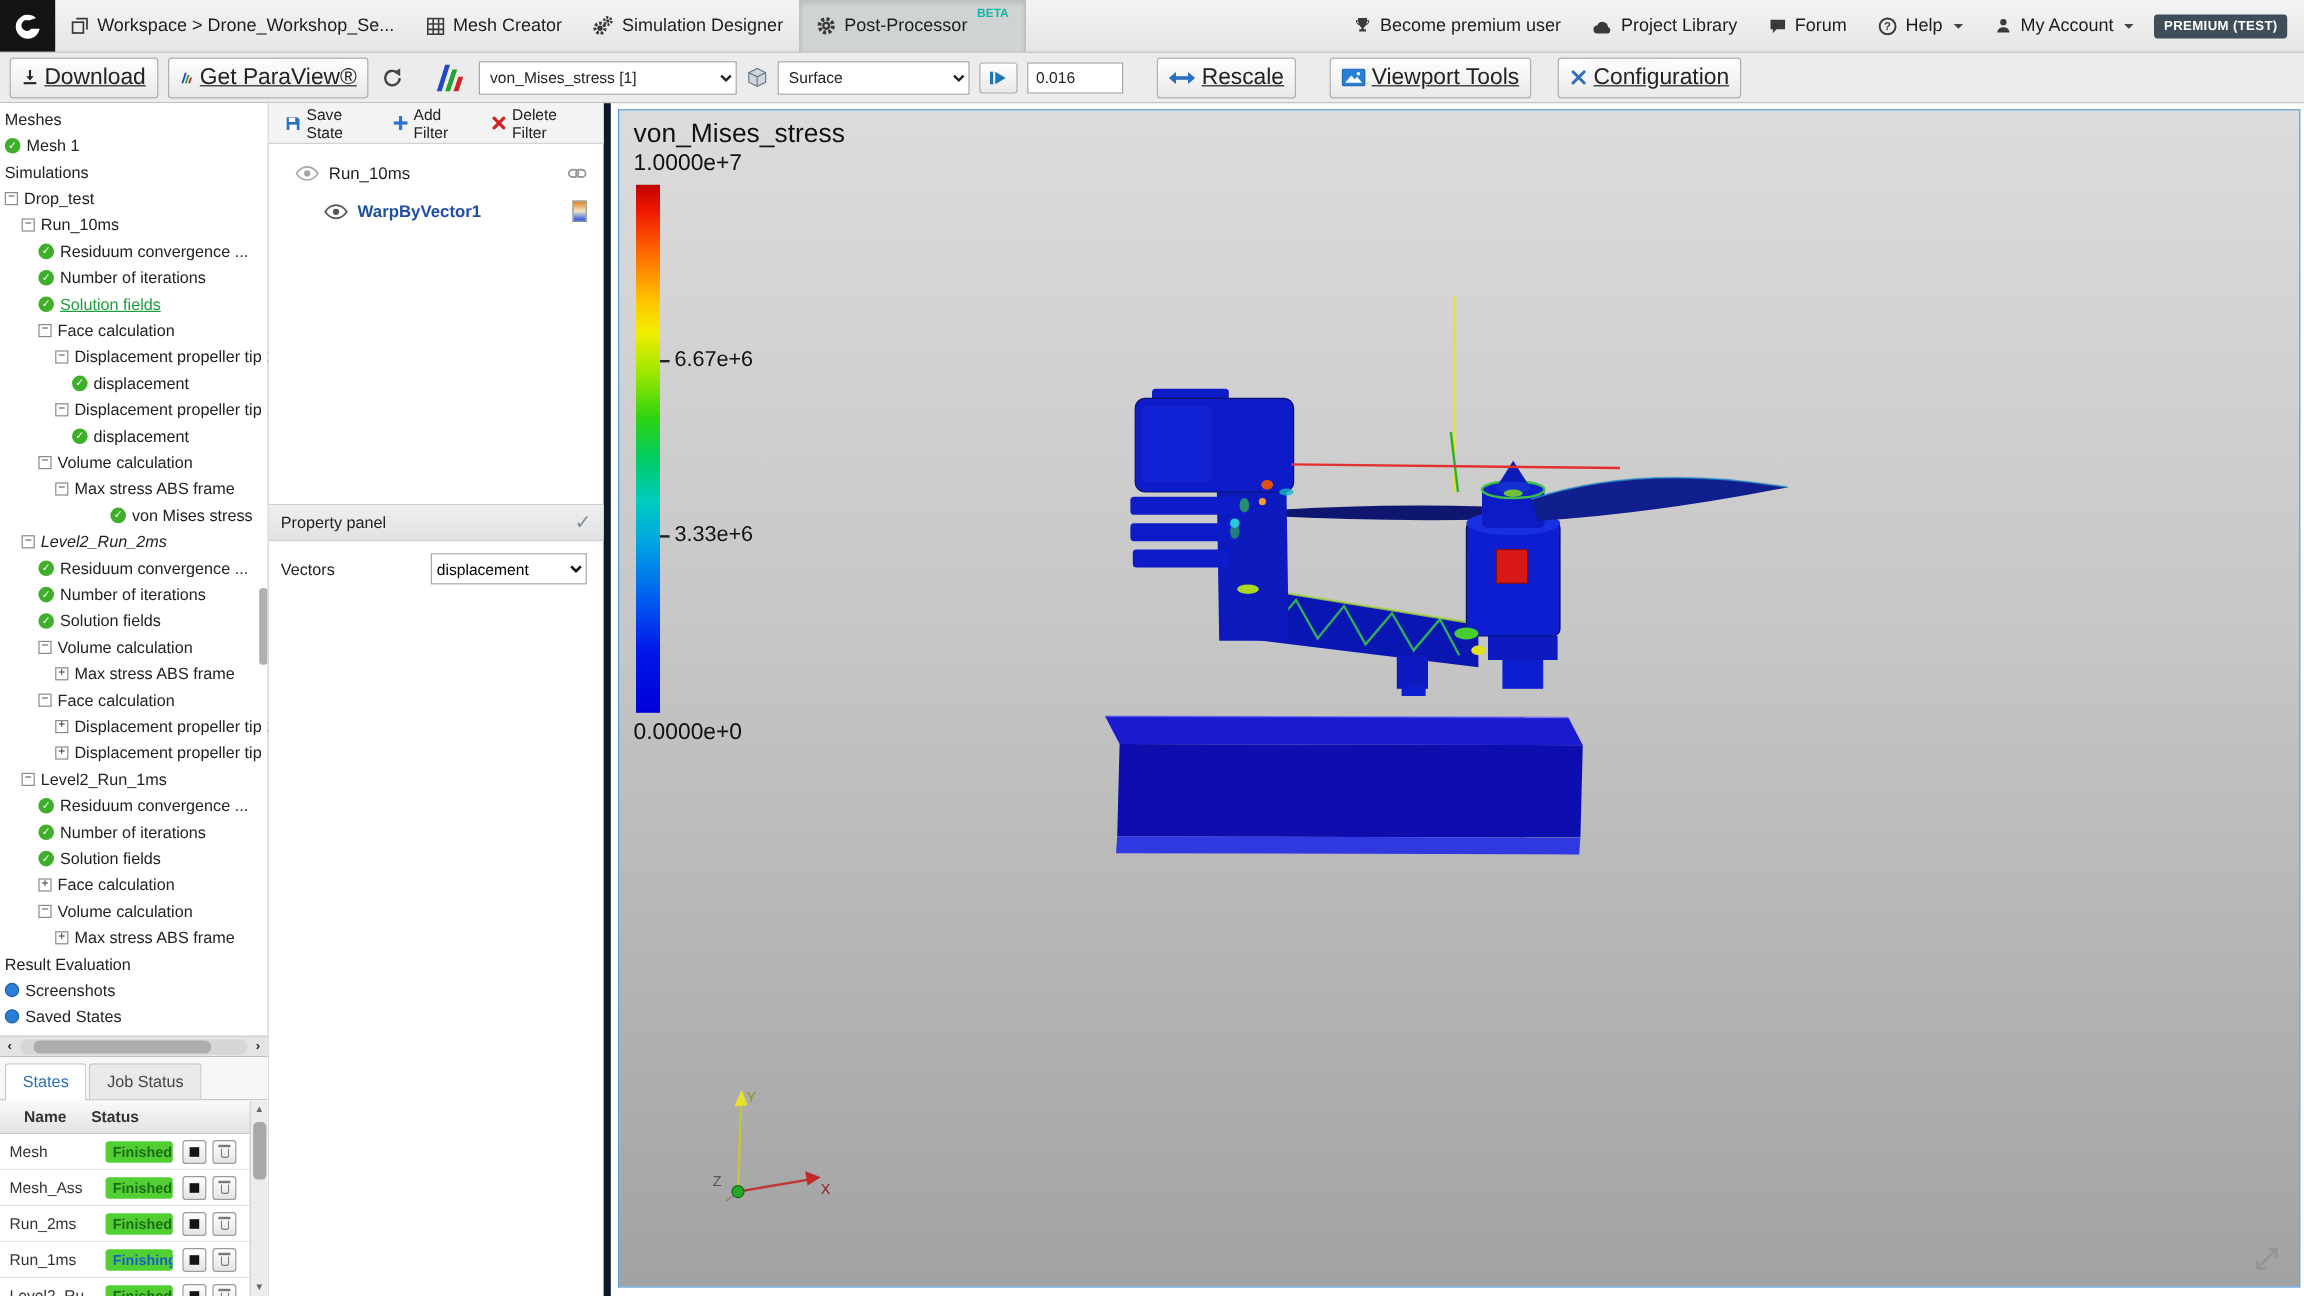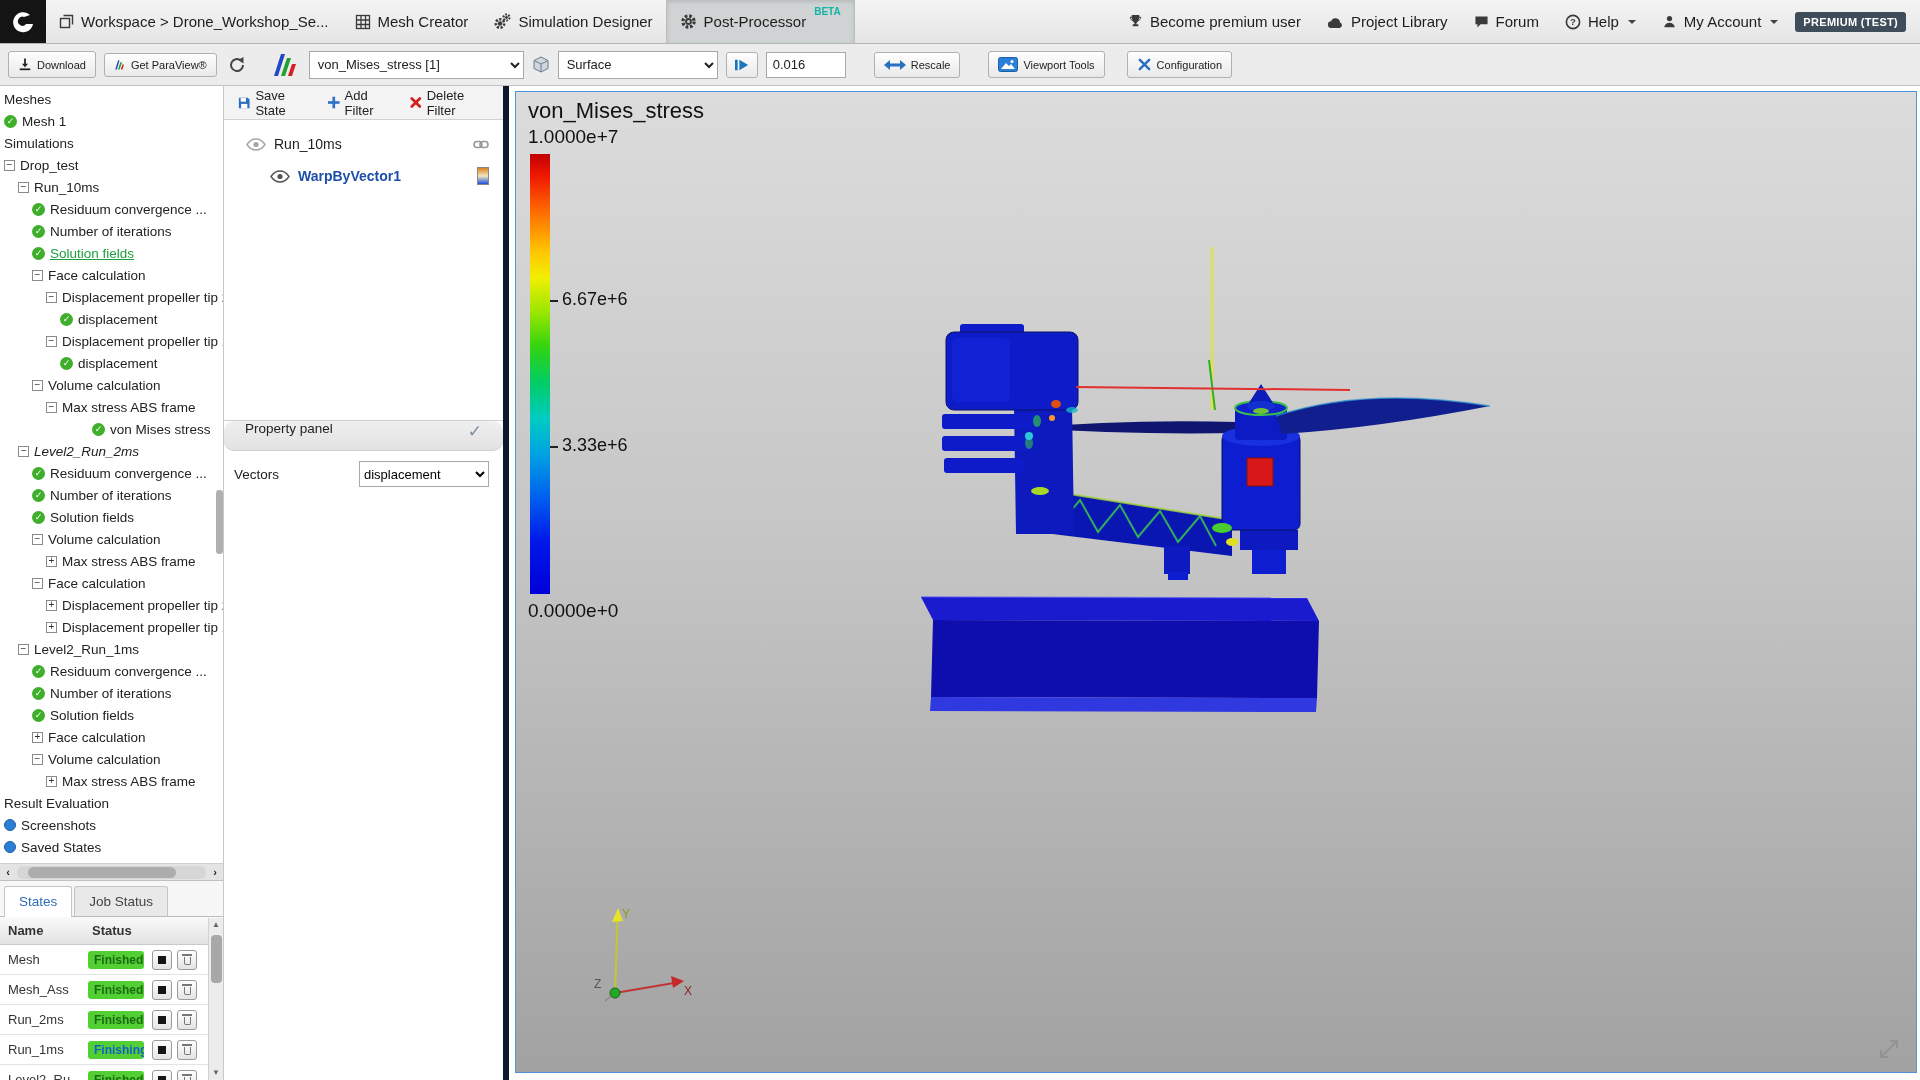--- a/index.html
+++ b/index.html
@@ -18,21 +18,21 @@
   .premium-badge { align-self:center; background:#3e4d59; color:#fff; font-size:11px; font-weight:bold;
     padding:4px 8px; border-radius:3px; margin:0 14px 0 4px; letter-spacing:.3px; }
   .caret { width:0; height:0; border-left:4px solid transparent; border-right:4px solid transparent;
     border-top:4px solid #444; margin-left:2px; }
   .icon { flex:none; display:inline-block; }
 
   
   .toolbar { height:42px; background:#ececec; border-bottom:1px solid #c2c2c2;
     display:flex; align-items:center; padding:0 8px; gap:8px; font-size:13px; }
   .tbtn { display:inline-flex; align-items:center; gap:5px; background:linear-gradient(#fefefe,#e9e9e9);
-    border:1px solid #b0b0b0; border-radius:3px; padding:5px 9px; font-size:11px; color:#222; cursor:pointer; white-space:nowrap; }
+    border:1px solid #b0b0b0; border-radius:3px; padding:5px 9px; font-size:19px; color:#222; cursor:pointer; white-space:nowrap;text-decoration:underline; }
   .iconbtn { background:none; border:none; padding:3px; cursor:pointer; display:inline-flex; }
   select.tsel { height:28px; border:1px solid #a8a8a8; background:#fff; font-size:13px; padding:0 4px; font-family:inherit; color:#222; }
   input.tinput { height:26px; width:80px; border:1px solid #a8a8a8; padding:0 6px; font-size:13px; color:#222; }
   .gap14 { width:6px; } .gap18 { width:12px; }
 
   
   .main { display:flex; height:994px; }
 
   
   .sidebar { width:224px; flex:none; display:flex; flex-direction:column; border-right:1px solid #c8c8c8; background:#fff; }
@@ -59,21 +59,21 @@
 
   
   .history { height:200px; flex:none; border-top:1px solid #c0c0c0; display:flex; flex-direction:column;
     position:relative; background:#fff; overflow:hidden; }
   .htabs { display:flex; align-items:flex-end; height:36px; background:#f7f7f7; border-bottom:1px solid #bbb; padding:0 0 0 4px; gap:2px; flex:none; }
   .htab { font-size:13.5px; padding:7px 14px; color:#444; background:#e9e9e9; border:1px solid #c4c4c4;
     border-bottom:none; border-radius:3px 3px 0 0; cursor:pointer; }
   .htab.active { background:#fff; color:#2f6db5; position:relative; top:1px; padding-bottom:8px; }
   .hheader { display:flex; height:28px; align-items:center; background:linear-gradient(#fafafa,#e3e3e3);
     border-bottom:1px solid #c9c9c9; font-size:13px; font-weight:bold; color:#333; flex:none; }
-  .hcol.name { width:92px; padding-left:8px; }
+  .hcol.name { width:64px; padding-left:8px;margin-left:12px; }
   .hrow { display:flex; height:30px; align-items:center; border-bottom:1px solid #e3e3e3; font-size:13px; color:#333; }
   .hname { width:88px; padding-left:8px; overflow:hidden; white-space:nowrap; flex:none; }
   .badge { background:#52d033; color:#1d6a14; font-weight:bold; font-size:12px; padding:2px 6px; border-radius:3px;
     margin-right:8px; max-width:56px; overflow:hidden; white-space:nowrap; flex:none; }
   .badge.ing { color:#1560c8; }
   .mini { width:20px; height:20px; border:1px solid #9a9a9a; border-radius:3px; background:linear-gradient(#fff,#e4e4e4);
     margin-right:5px; display:inline-flex; align-items:center; justify-content:center; cursor:pointer; flex:none; }
   .mini.stop::before { content:""; width:8px; height:8px; background:#151515; }
   .mini.del { flex-direction:column; }
   .tlid { width:10px; height:2px; background:#777; margin-bottom:1px; }
@@ -92,21 +92,21 @@
   .ptree { height:300px; flex:none; position:relative; padding-top:8px; }
   .prow { display:flex; align-items:center; height:32px; font-size:14px; padding-left:22px; cursor:pointer; }
   .prow.child { padding-left:46px; }
   .prow .plabel { margin-left:8px; }
   .prow .plabel.blue { color:#1d4fa8; font-weight:bold; }
   .prow .grow { flex:1; }
   .prow .rightico { margin-right:14px; display:inline-flex; }
   .cmap { width:12px; height:18px; border:1px solid #888; background:linear-gradient(#e08020,#f0e8c0,#2050e0); }
   .prop { border-top:1px solid #cfcfcf; flex:1; }
   .prop-header { height:30px; background:linear-gradient(#efefef,#e2e2e2); border-bottom:1px solid #cfcfcf;
-    display:flex; align-items:flex-start; padding:0 21px; font-size:13.5px; color:#222;border-radius:10px; }
+    display:flex; align-items:center; padding:0 10px; font-size:13.5px; color:#222; }
   .prop-check { margin-left:auto; color:#7e8f9e; font-size:17px; font-weight:bold; cursor:pointer; }
   .prop-row { display:flex; align-items:center; padding:10px 10px 0 10px; font-size:13.5px; color:#222; }
   .prop-row .plbl { width:125px; flex:none; }
   .prop-row select { width:130px; height:26px; border:1px solid #a8a8a8; background:#fff; font-size:13px; font-family:inherit; }
   .prop-row input { width:120px; height:24px; border:1px solid #bcbcbc; padding:0 5px; font-size:13px; }
 
   
   .viewport { flex:1; margin:5px 3px 7px 6px; border:1px solid #4f94d8; position:relative; overflow:hidden;
     background:linear-gradient(180deg,#dcdcdc 0%,#c6c6c6 45%,#a2a2a2 100%); }
   .scene { position:absolute; inset:0; width:100%; height:100%; }

